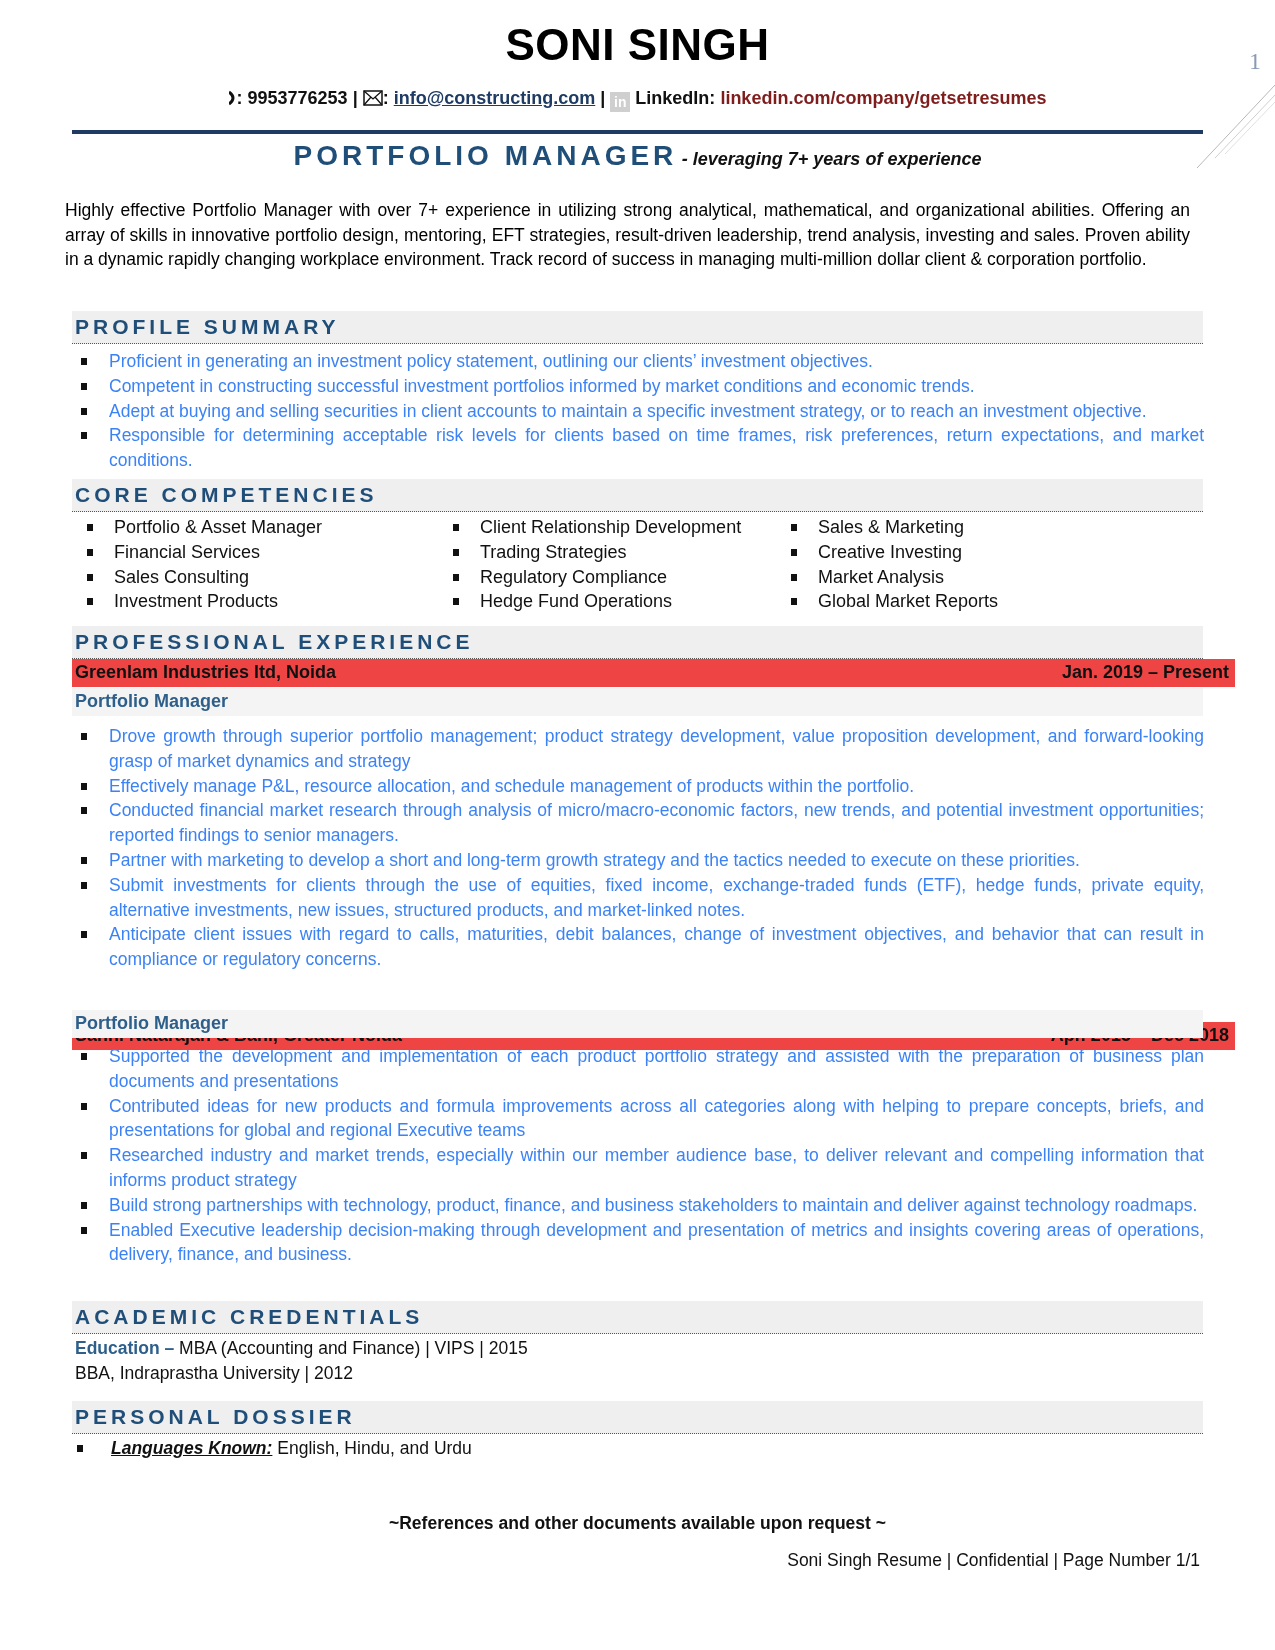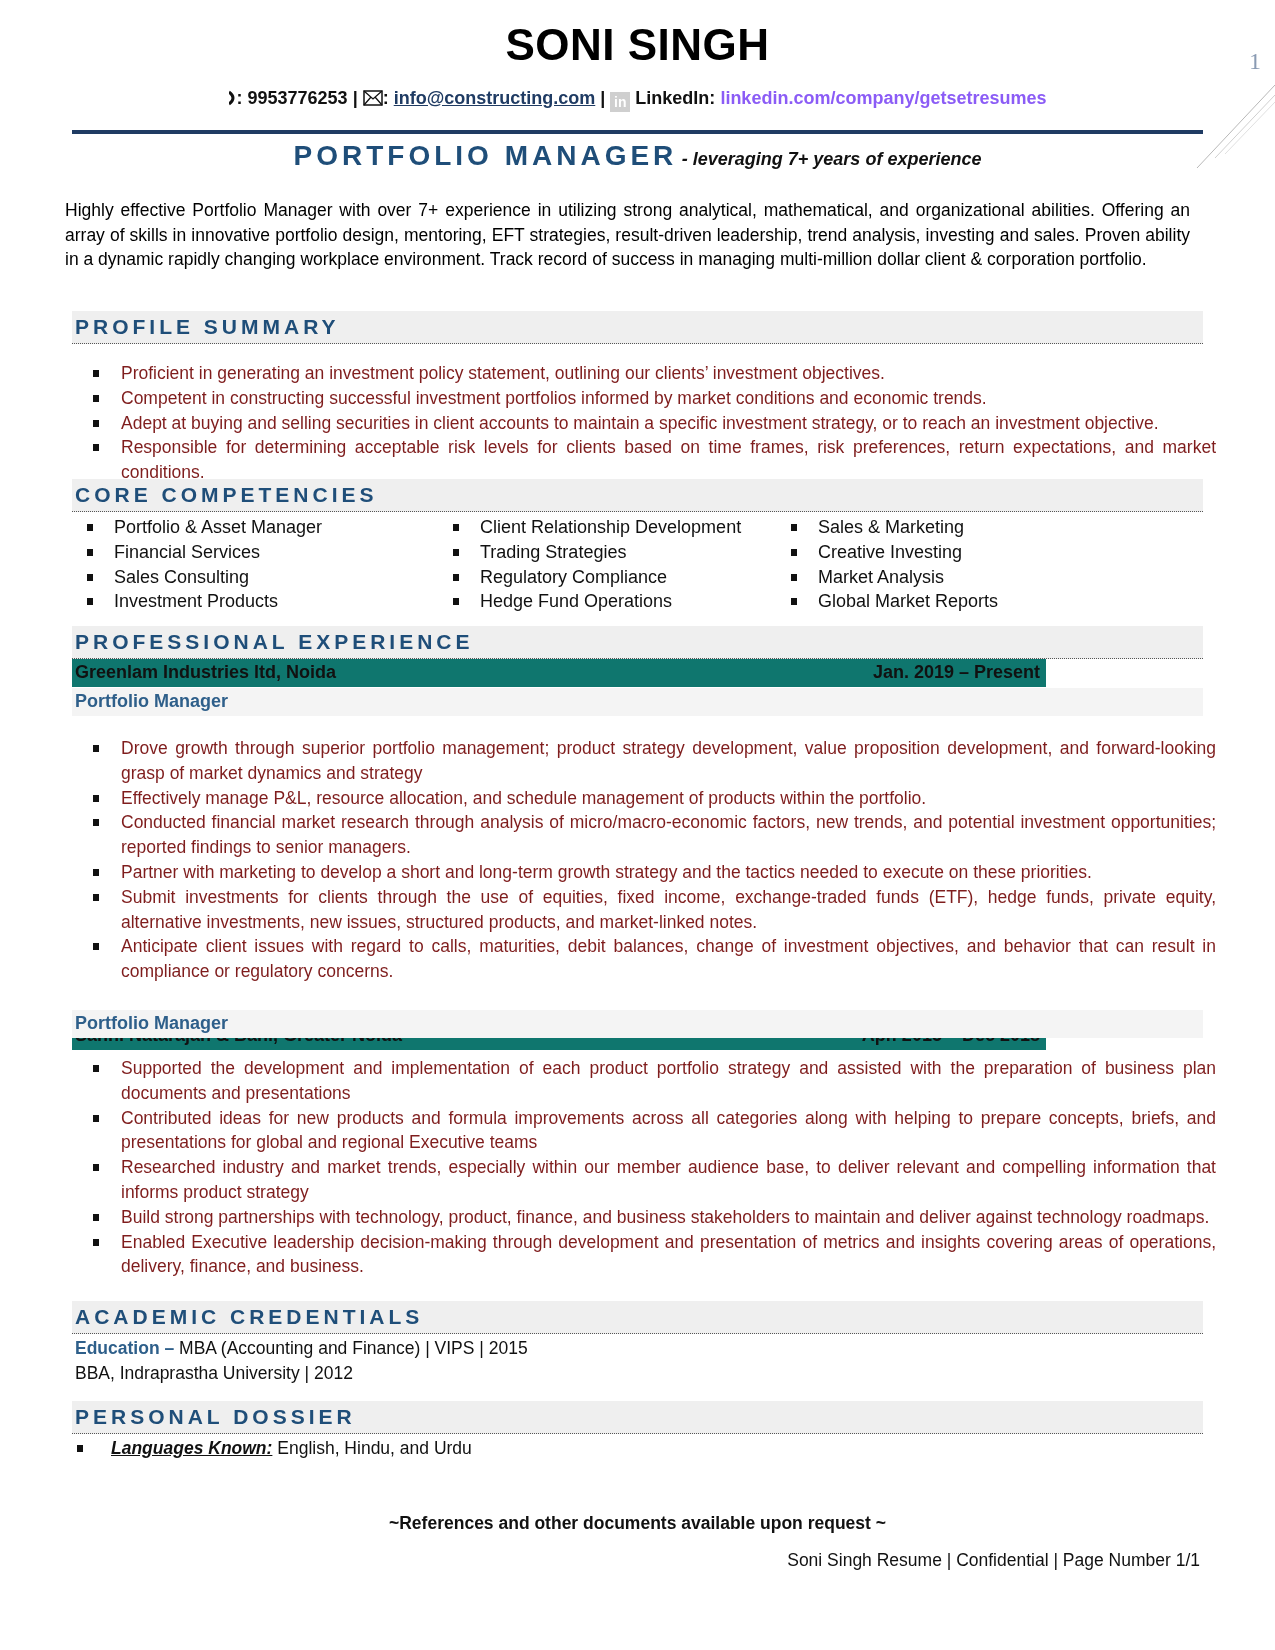--- a/index.html
+++ b/index.html
@@ -5,21 +5,21 @@
   html, body { margin: 0; padding: 0; background: #ffffff; }
   body { width: 1275px; height: 1650px; position: relative; overflow: hidden;
          font-family: "Liberation Sans", sans-serif; color: #111; }
   .page { position: absolute; left: 0; top: 0; width: 1275px; height: 1650px; }
 
   .name { position: absolute; top: 20px; left: 0; width: 1275px; text-align: center;
           font-size: 44px; font-weight: bold; letter-spacing: 0.5px; color: #000; }
   .contact { position: absolute; top: 88px; left: 0; width: 1275px; text-align: center;
              font-size: 18px; font-weight: bold; color: #111; white-space: nowrap; }
   .contact .link { color: #1f3b63; text-decoration: underline; }
-  .contact .linkedin-url { color: #8b5cf6; }
+  .contact .linkedin-url { color: #7f1d1d; }
   .contact .ico { display: inline-block; vertical-align: -2px; }
   .contact .li-box { display: inline-block; width: 20px; height: 20px; background: #cfcfcf;
                      color: #fff; font-size: 14px; line-height: 20px; text-align: center; vertical-align: -3px; }
 
   .page-num { position: absolute; top: 48px; right: 14px; font-family: "Liberation Serif", serif;
               font-size: 24px; color: #8a9bb3; }
   .deco { position: absolute; right: 0; top: 80px; }
 
   .top-rule { position: absolute; left: 72px; width: 1131px; top: 130px; height: 4px; background: #1f3b63; }
 
@@ -27,32 +27,32 @@
   .headline .role { font-size: 28px; font-weight: bold; letter-spacing: 4px; color: #1f4e79; }
   .headline .tag { font-size: 18px; font-weight: bold; font-style: italic; color: #111; }
 
   .summary { position: absolute; top: 198px; left: 65px; width: 1125px; font-size: 17.5px; line-height: 24.5px;
              text-align: justify; color: #000000; margin: 0; }
 
   .sec { position: absolute; left: 72px; width: 1131px; height: 32px; background: #efefef;
          border-bottom: 1px dotted #555; }
   .sec span { position: absolute; left: 3px; top: 4px; font-size: 21px; font-weight: bold; letter-spacing: 4px; color: #1f4e79; }
 
-  ul.bl { position: absolute; left: 75px; width: 1125px; margin: 16px; padding: 0; list-style: none;
-          font-size: 17.5px; line-height: 24.8px; color: #7f1d1d; }
+  ul.bl { position: absolute; left: 75px; width: 1125px; margin: 4px; padding: 0; list-style: none;
+          font-size: 17.5px; line-height: 24.8px; color: #3b82f6; }
   ul.bl li { position: relative; padding-left: 30px; text-align: justify; }
   ul.bl li::before { content: ""; position: absolute; left: 2px; top: 9px; width: 6px; height: 7px; background: #111; }
 
   .comp { position: absolute; top: 515px; left: 85px; width: 1115px; display: flex; font-size: 18px; line-height: 24.8px; }
   .comp ul { list-style: none; margin: 0; padding: 0; }
   .comp li { position: relative; padding-left: 29px; }
   .comp li::before { content: ""; position: absolute; left: 2px; top: 9px; width: 6px; height: 7px; background: #111; }
   .comp .c1 { width: 366px; } .comp .c2 { width: 338px; } .comp .c3 { width: 300px; }
 
-  .job-head { position: absolute; left: 72px; width: 974px; height: 28px; background: #0f766e; }
+  .job-head { position: absolute; left: 72px; width: 1163px; height: 28px; background: #ef4444; }
   .job-head .co { position: absolute; left: 3px; top: 3px; font-size: 18px; font-weight: bold; color: #111; }
   .job-head .dt { position: absolute; right: 6px; top: 3px; font-size: 18px; font-weight: bold; color: #111; }
   .job-title { position: absolute; left: 72px; width: 1131px; height: 28px; background: #f4f4f4; }
   .job-title span { position: absolute; left: 3px; top: 3px; font-size: 18px; font-weight: bold; color: #2e5f8a; }
 
   .edu { position: absolute; left: 75px; top: 1336px; font-size: 17.5px; line-height: 25px; color: #111; }
   .edu .lbl { font-weight: bold; color: #2e5f8a; }
 
   .lang { position: absolute; left: 75px; top: 1436px; font-size: 17.5px; line-height: 25px; }
   .lang .bul { display: inline-block; width: 6px; height: 7px; background: #111; margin-right: 28px; vertical-align: 2px; margin-left: 2px; }

